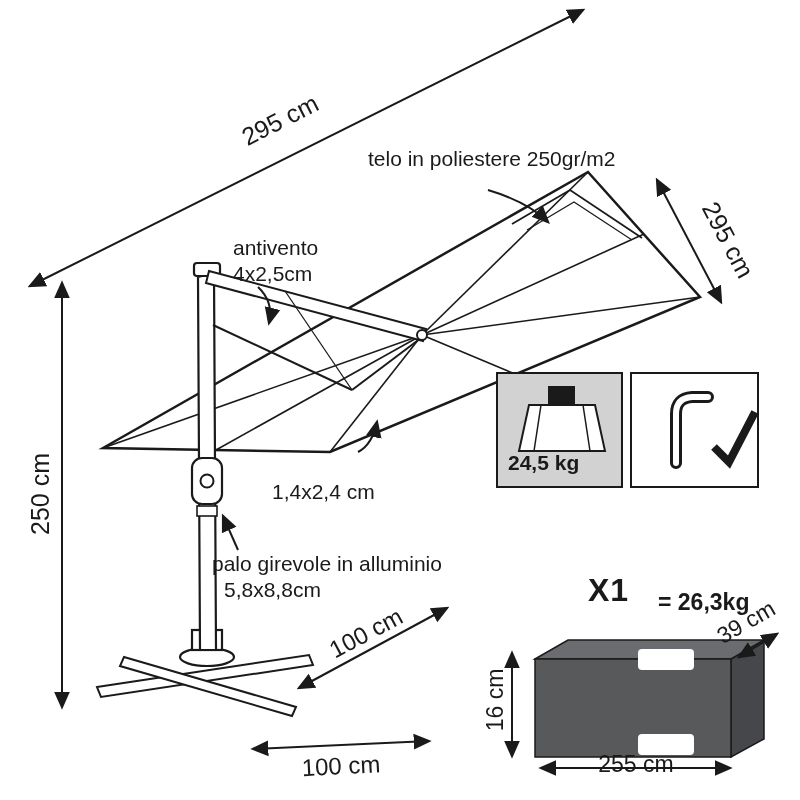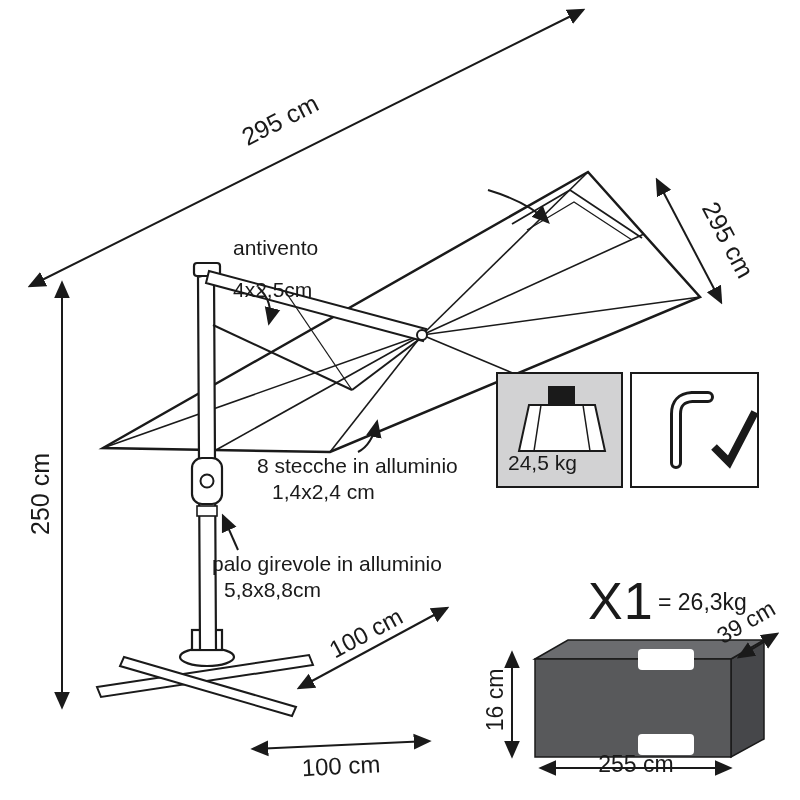--- a/index.html
+++ b/index.html
@@ -4,22 +4,22 @@
 <style>
   html,body{margin:0;padding:0;background:#fff}
   .stage{position:relative;width:800px;height:800px;background:#fff;overflow:hidden;
          font-family:"Liberation Sans",sans-serif;color:#1a1a1a}
   .stage svg{position:absolute;left:0;top:0}
   .lbl{position:absolute;white-space:nowrap;font-size:21px;line-height:1.15;color:#1a1a1a}
   .c{transform-origin:center}
   .dim{font-size:25px}
   .dim2{font-size:24px}
   .pkgdim{font-size:23px}
-  .semib{font-weight:400}
-  .qty{font-size:52px;font-weight:400;letter-spacing:1px}
+  .semib{font-weight:700}
+  .qty{font-size:32px;font-weight:700;letter-spacing:1px}
 </style>
 </head>
 <body>
 
 <div class="stage">
 
   <svg width="800" height="800" viewBox="0 0 800 800">
     <defs>
       <marker id="ah" viewBox="0 0 10 10" refX="8.5" refY="5" markerWidth="9" markerHeight="9" orient="auto-start-reverse">
         <path d="M0,0.6 L10,5 L0,9.4 z" fill="#1a1a1a"></path>
@@ -122,25 +122,25 @@
   <div class="lbl dim c" style="left:280px;top:120px;transform:translate(-50%,-50%) rotate(-27deg)">295 cm</div>
 
   <div class="lbl dim c" style="left:728px;top:240px;transform:translate(-50%,-50%) rotate(62deg)">295 cm</div>
 
   <div class="lbl dim c" style="left:40px;top:494px;transform:translate(-50%,-50%) rotate(-90deg)">250 cm</div>
 
   <div class="lbl dim2 c" style="left:366px;top:633px;transform:translate(-50%,-50%) rotate(-28deg)">100 cm</div>
 
   <div class="lbl dim2 c" style="left:341px;top:766px;transform:translate(-50%,-50%) rotate(-3deg)">100 cm</div>
 
+  <div class="lbl" style="left:368px;top:147px">telo in poliestere 250gr/m2</div>
 
   <div class="lbl" style="left:233px;top:236px">antivento</div>
-  <div class="lbl" style="left:233px;top:278px">4x2,5cm</div>
+  <div class="lbl" style="left:233px;top:262px">4x2,5cm</div>
 
-  <div class="lbl" style="left:257px;top:454px">8 stecche in alluminio</div>
   <div class="lbl" style="left:272px;top:480px">1,4x2,4 cm</div>
 
   <div class="lbl" style="left:212px;top:552px">palo girevole in alluminio</div>
   <div class="lbl" style="left:224px;top:578px">5,8x8,8cm</div>
 
   <div class="lbl semib" style="left:508px;top:451px">24,5 kg</div>
 
   <div class="lbl qty" style="left:588px;top:572px">X1</div>
   <div class="lbl pkgdim semib" style="left:658px;top:589px">= 26,3kg</div>
 

